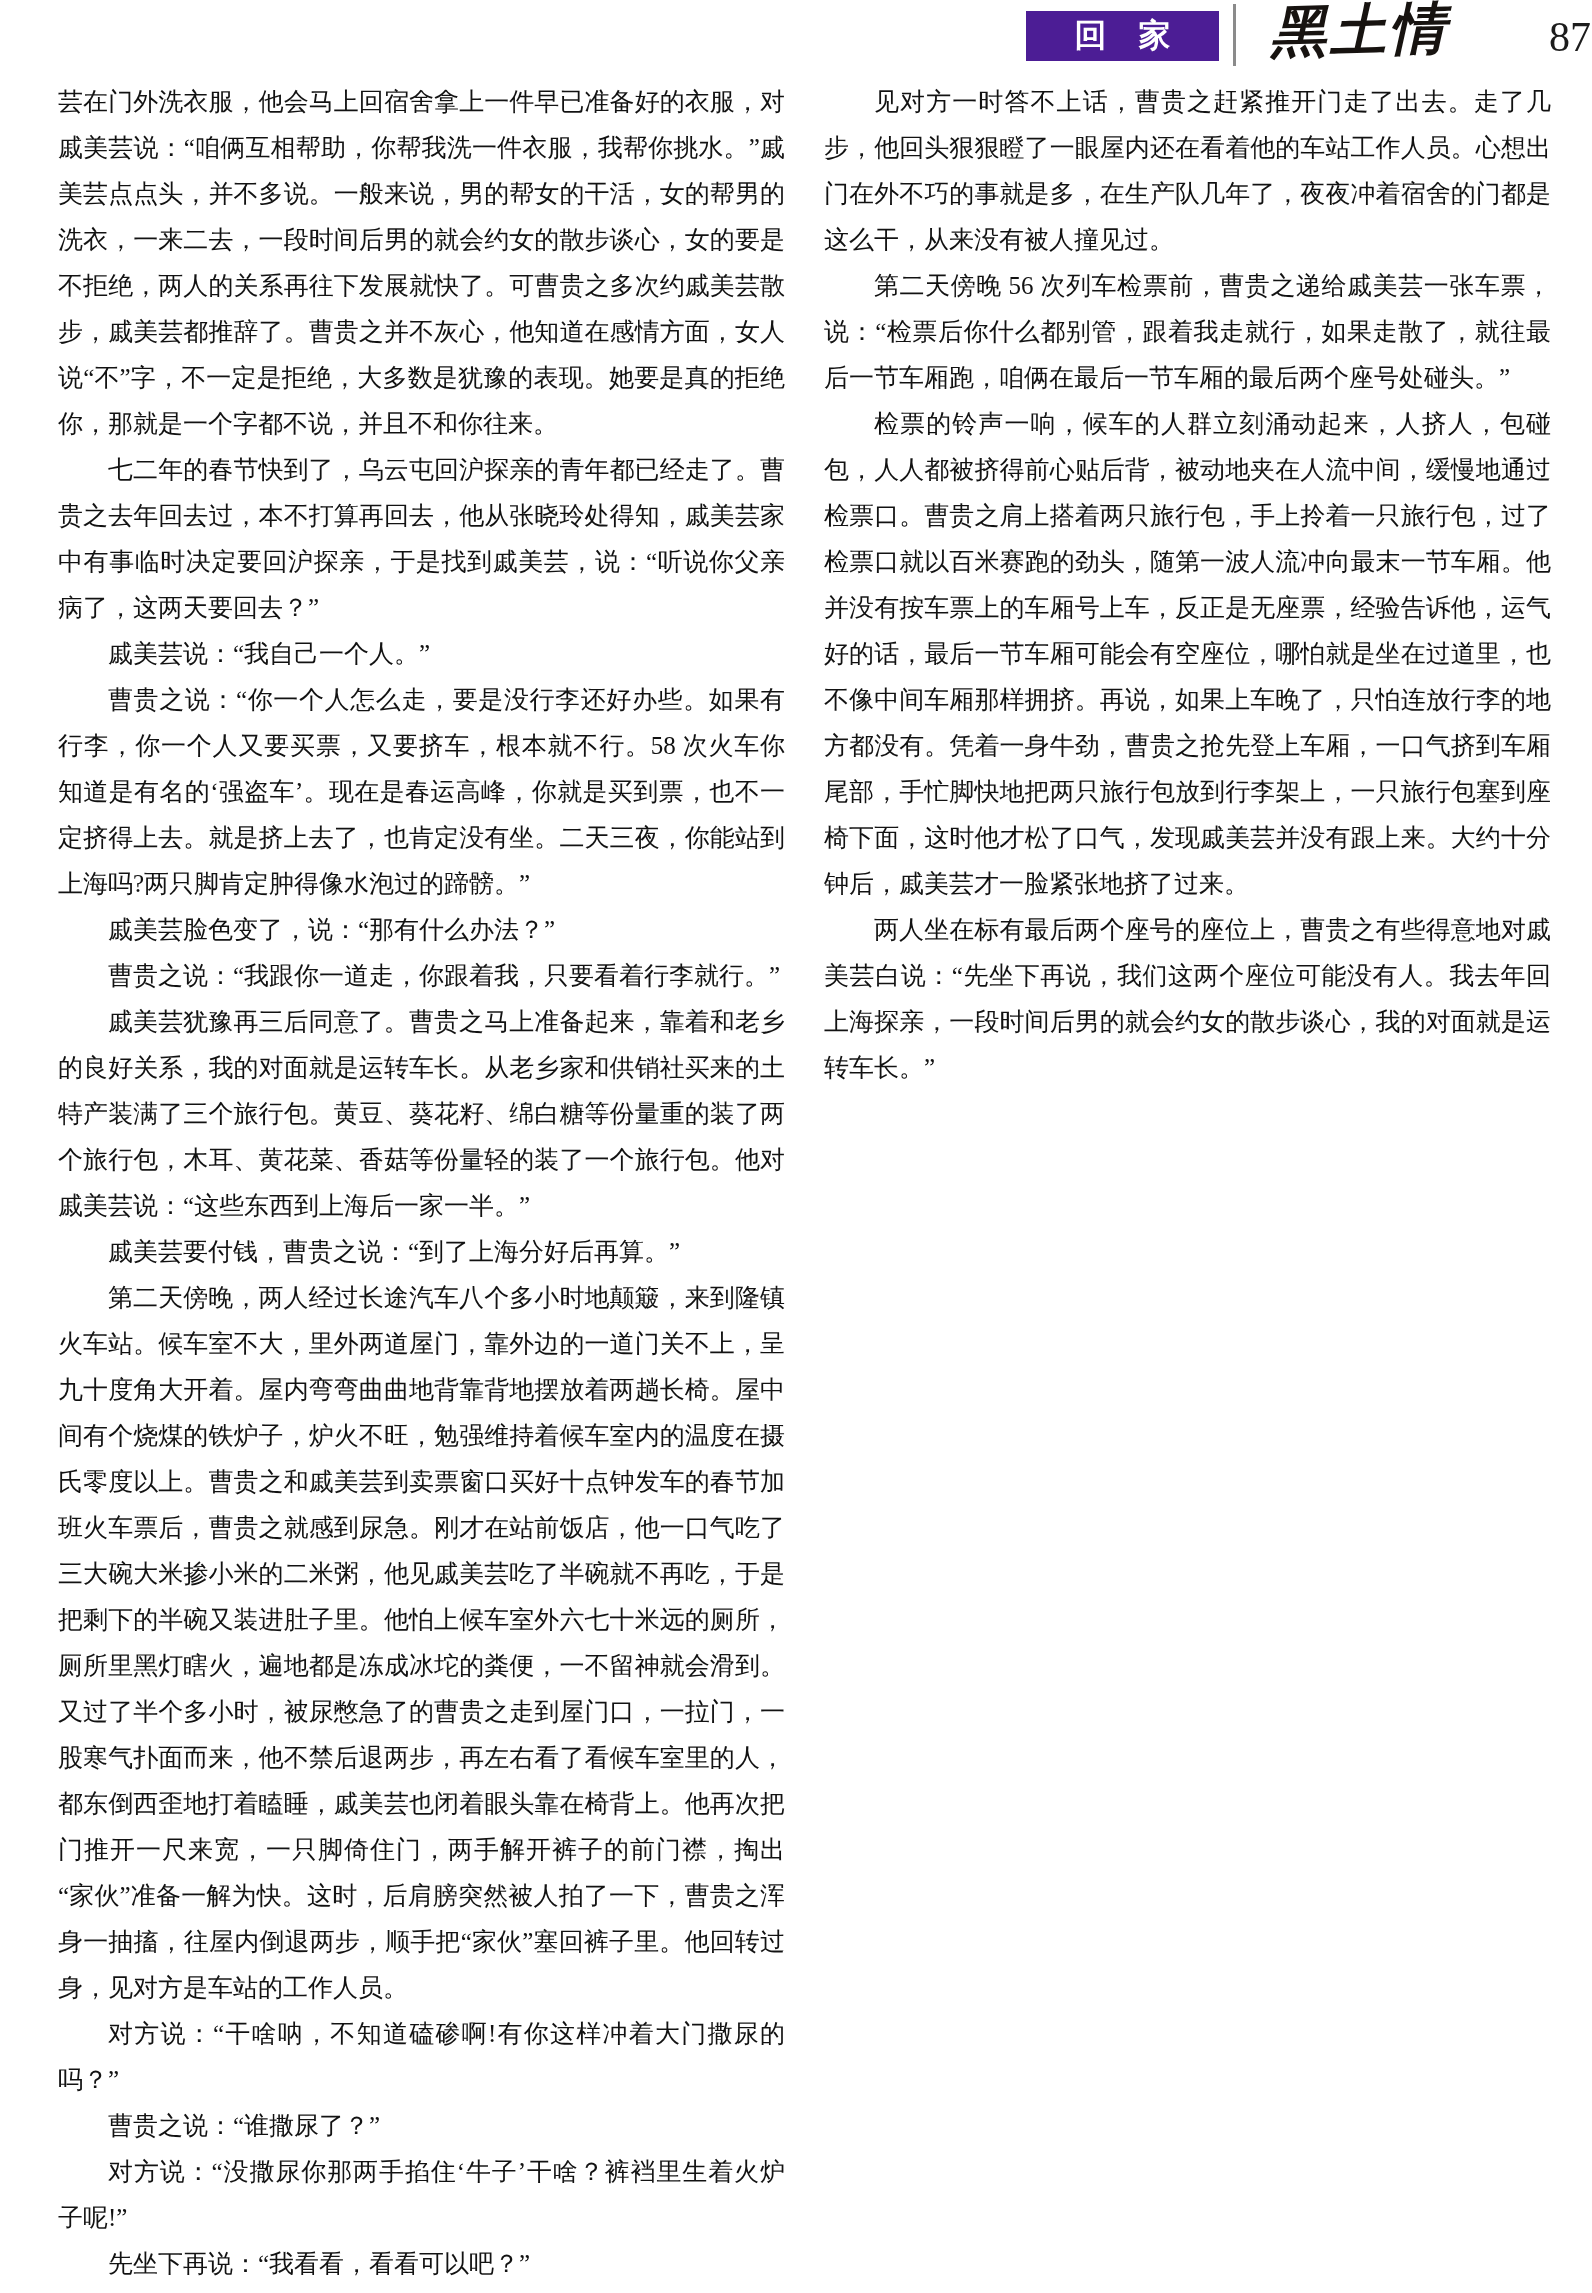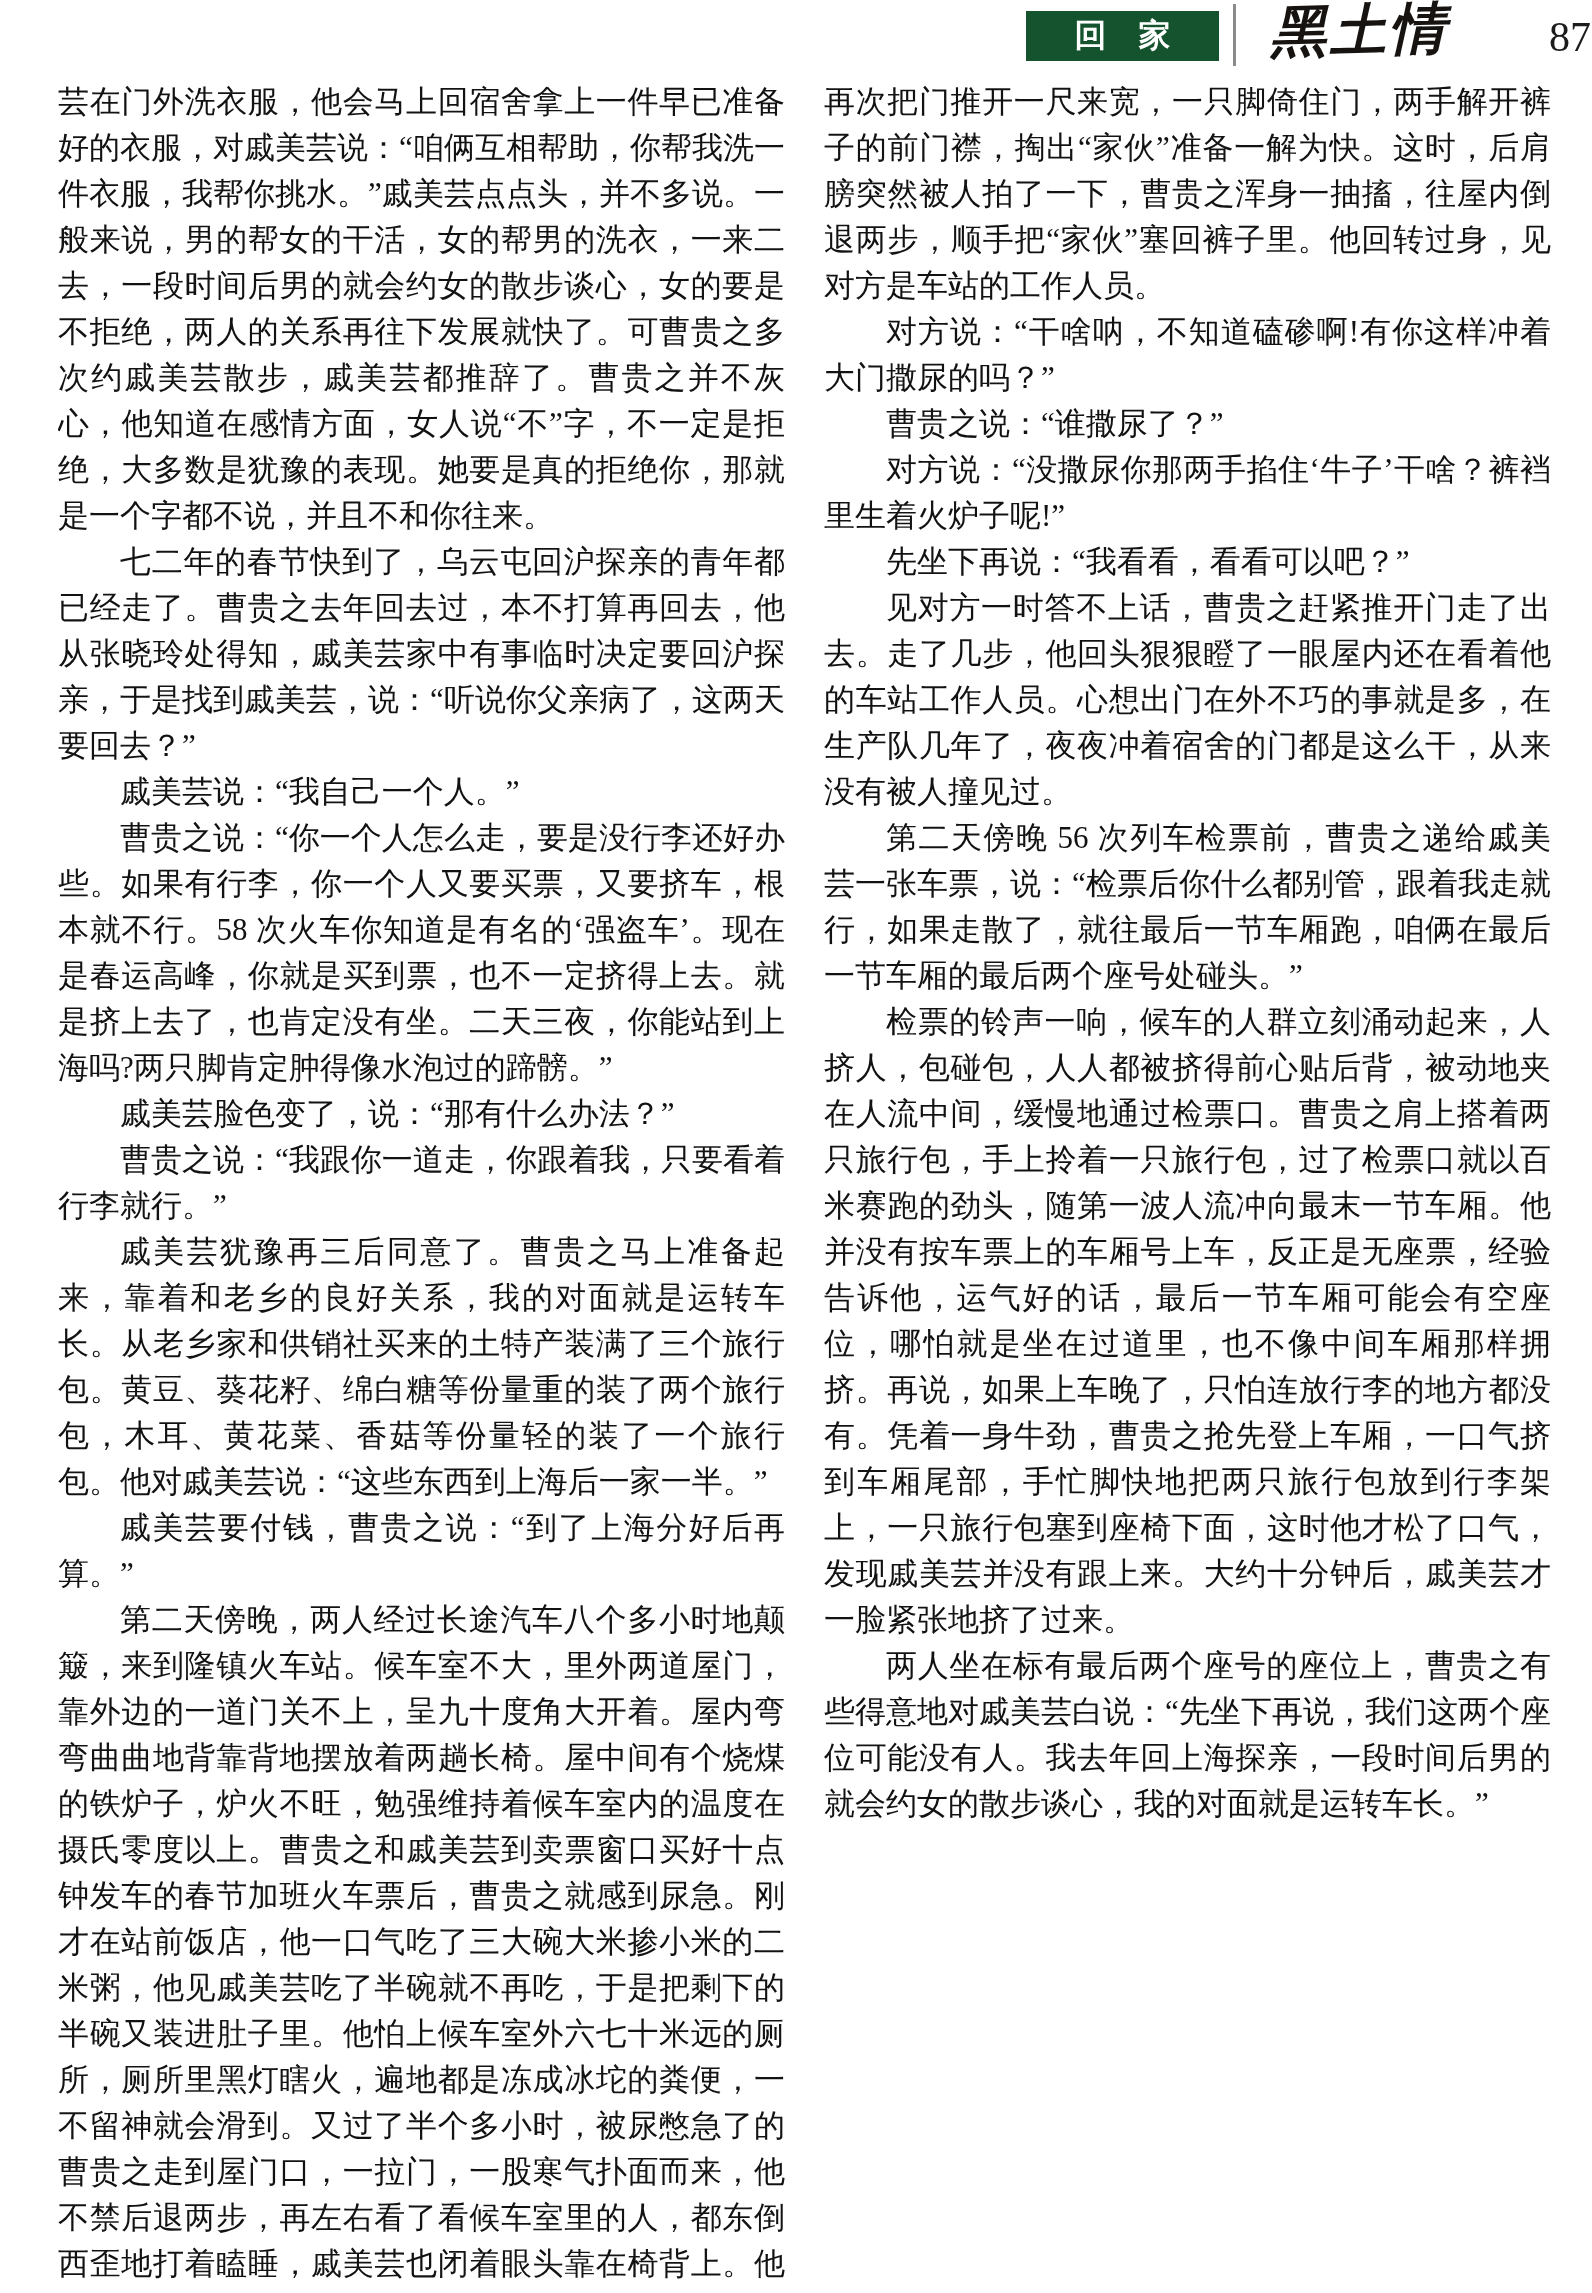--- a/index.html
+++ b/index.html
@@ -9,21 +9,21 @@
     background: #ffffff;
     color: #141414;
     font-family: "Liberation Serif", "DejaVu Serif", serif;
     overflow: hidden;
   }
 
   
   .section-box {
     position: absolute; left: 1026px; top: 11.2px;
     width: 193px; height: 50px;
-    background: #14532d; color: #ffffff;
+    background: #4c1d95; color: #ffffff;
     display: flex; align-items: center; justify-content: center;
     font-size: 32px; font-weight: bold;
   }
   .header-divider {
     position: absolute; left: 1233px; top: 3.7px;
     width: 2.8px; height: 62px; background: #8b8b8b;
   }
   .journal-title {
     position: absolute; left: 1270px; top: -7.5px;
     width: 201px; height: 75px;
@@ -37,21 +37,21 @@
     padding-right: 1.9px;
     font-family: Liberation Serif, serif;
     font-size: 42px; color: #1c1c1c;
   }
 
   
   .article {
     position: absolute; left: 58px; top: 79px;
     width: 1493px; height: 2215px;
     column-count: 2; column-gap: 39px; column-fill: auto;
-    font-size: 31px; line-height: 46px;
+    font-size: 25px; line-height: 46px;
     text-align: justify; text-justify: inter-character;
     word-break: break-all; overflow-wrap: anywhere;
     overflow: hidden;
     color: #121212;
   }
   .article p { margin: 0; padding: 0; }
   .article p.indent { text-indent: 2em; }
 </style>
 </head>
 <body>

